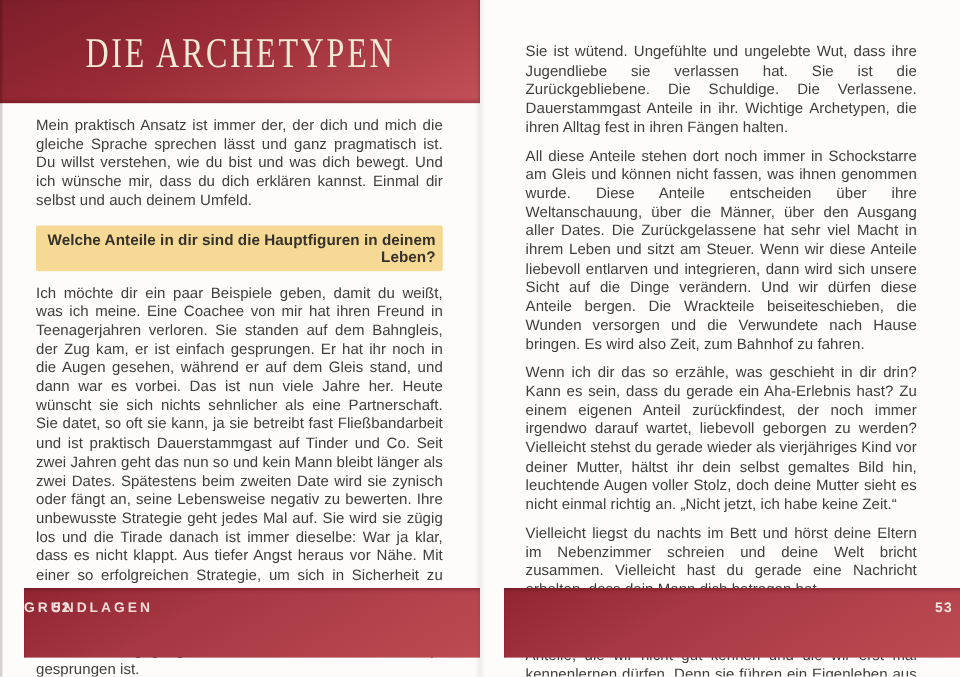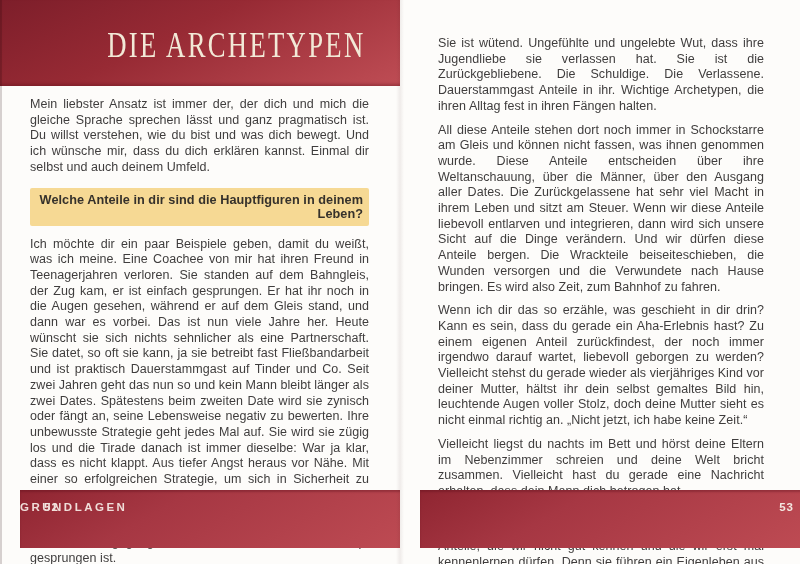--- a/index.html
+++ b/index.html
@@ -29,21 +29,20 @@
   .header-band {
     position: absolute;
     top: 0; left: 0;
     width: 100%;
     height: 86px;
     background: linear-gradient(155deg, #7d1e2a 0%, #972a34 40%, #b8474f 85%, #c25058 100%);
     display: flex;
     align-items: center;
     justify-content: center;
     box-shadow: inset 0 -2px 3px rgba(90,15,25,0.35);
-    padding-left: 36px;
   }
   .chapter-title {
     font-family: "Liberation Serif", serif;
     font-weight: 400;
     font-size: 29px;
     letter-spacing: 2.5px;
     color: #f2e9d7;
     transform: scaleY(1.22) scaleX(0.92);
     white-space: nowrap;
     margin-top: 4px;
@@ -132,21 +131,21 @@
 <body>
 
 <div class="spread">
 
   <div class="page">
     <div class="header-band">
       <div class="chapter-title">DIE ARCHETYPEN</div>
     </div>
 
     <div class="body-text left-body" lang="de">
-      <p class="para">Mein liebster Ansatz ist immer der, der dich und mich die gleiche Sprache sprechen lässt und ganz pragmatisch ist. Du willst verstehen, wie du bist und was dich bewegt. Und ich wünsche mir, dass du dich erklären kannst. Einmal dir selbst und auch deinem Umfeld.</p>
+      <p class="para">Mein praktisch Ansatz ist immer der, der dich und mich die gleiche Sprache sprechen lässt und ganz pragmatisch ist. Du willst verstehen, wie du bist und was dich bewegt. Und ich wünsche mir, dass du dich erklären kannst. Einmal dir selbst und auch deinem Umfeld.</p>
       <div class="question-box">Welche Anteile in dir sind die Hauptfiguren in deinem Leben?</div>
       <p class="para">Ich möchte dir ein paar Beispiele geben, damit du weißt, was ich meine. Eine Coachee von mir hat ihren Freund in Teenagerjahren verloren. Sie standen auf dem Bahngleis, der Zug kam, er ist einfach gesprungen. Er hat ihr noch in die Augen gesehen, während er auf dem Gleis stand, und dann war es vorbei. Das ist nun viele Jahre her. Heute wünscht sie sich nichts sehnlicher als eine Partnerschaft. Sie datet, so oft sie kann, ja sie betreibt fast Fließbandarbeit und ist praktisch Dauerstammgast auf Tinder und Co. Seit zwei Jahren geht das nun so und kein Mann bleibt länger als zwei Dates. Spätestens beim zweiten Date wird sie zynisch oder fängt an, seine Lebensweise negativ zu bewerten. Ihre unbewusste Strategie geht jedes Mal auf. Sie wird sie zügig los und die Tirade danach ist immer dieselbe: War ja klar, dass es nicht klappt. Aus tiefer Angst heraus vor Nähe. Mit einer so erfolgreichen Strategie, um sich in Sicherheit zu wägen. Denn verletzt wird man nur, wenn man liebt. Das ist, was sie abgespeichert hat. Aber auch Schuld spielt mit. Schuld, ihren Freund nicht gerettet zu haben. Schuld, nicht mit aufs Gleis gegangen zu sein. Schuld, dass er überhaupt gesprungen ist.</p>
     </div>
 
     <div class="footer-band">
       <span class="page-num num-left">52</span>
       <span class="footer-label">GRUNDLAGEN</span>
     </div>
   </div>
 

